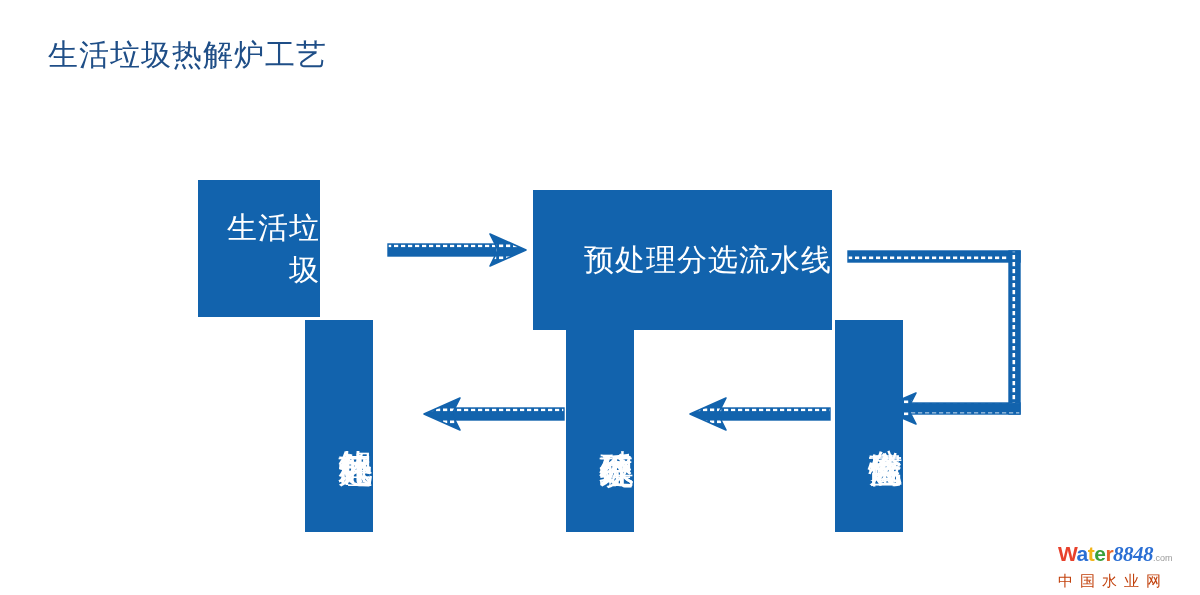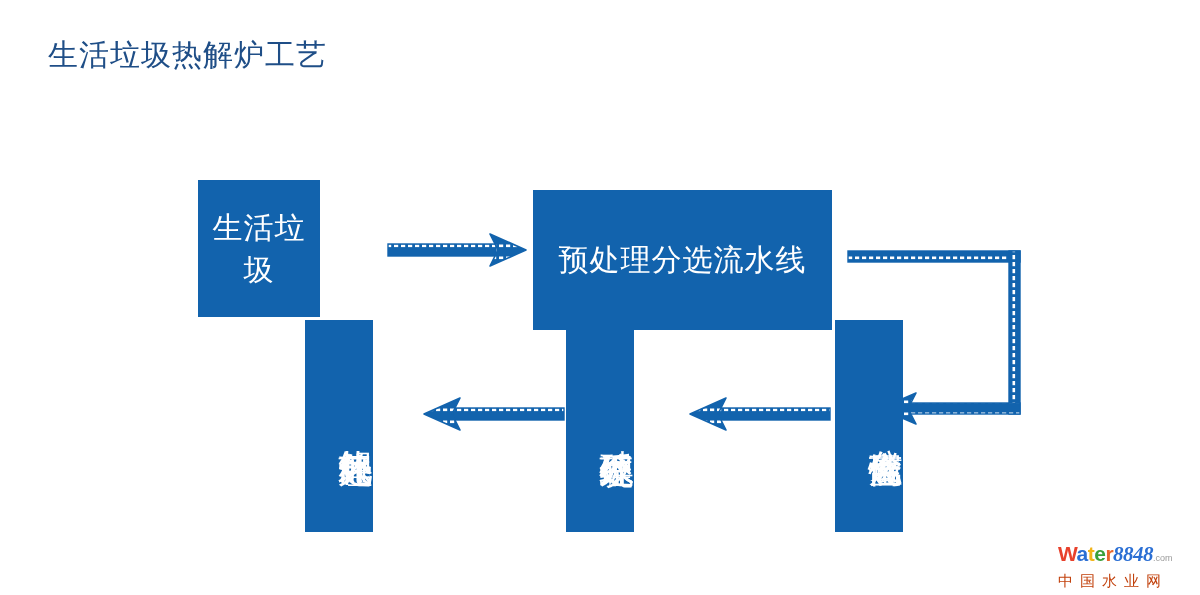--- a/index.html
+++ b/index.html
@@ -31,21 +31,21 @@
   }
 
   
   .proc-box {
     position: absolute;
     background: #1263ad;
     color: #ffffff;
     display: flex;
     align-items: center;
     justify-content: center;
-    text-align: center;
+    text-align: right;
     box-sizing: border-box;
   }
   .proc-box .box-text {
     display: block;
     width: 100%;
   }
   .proc-box.horiz {
     font-size: 30px;
     line-height: 42px;
     letter-spacing: 1px;

